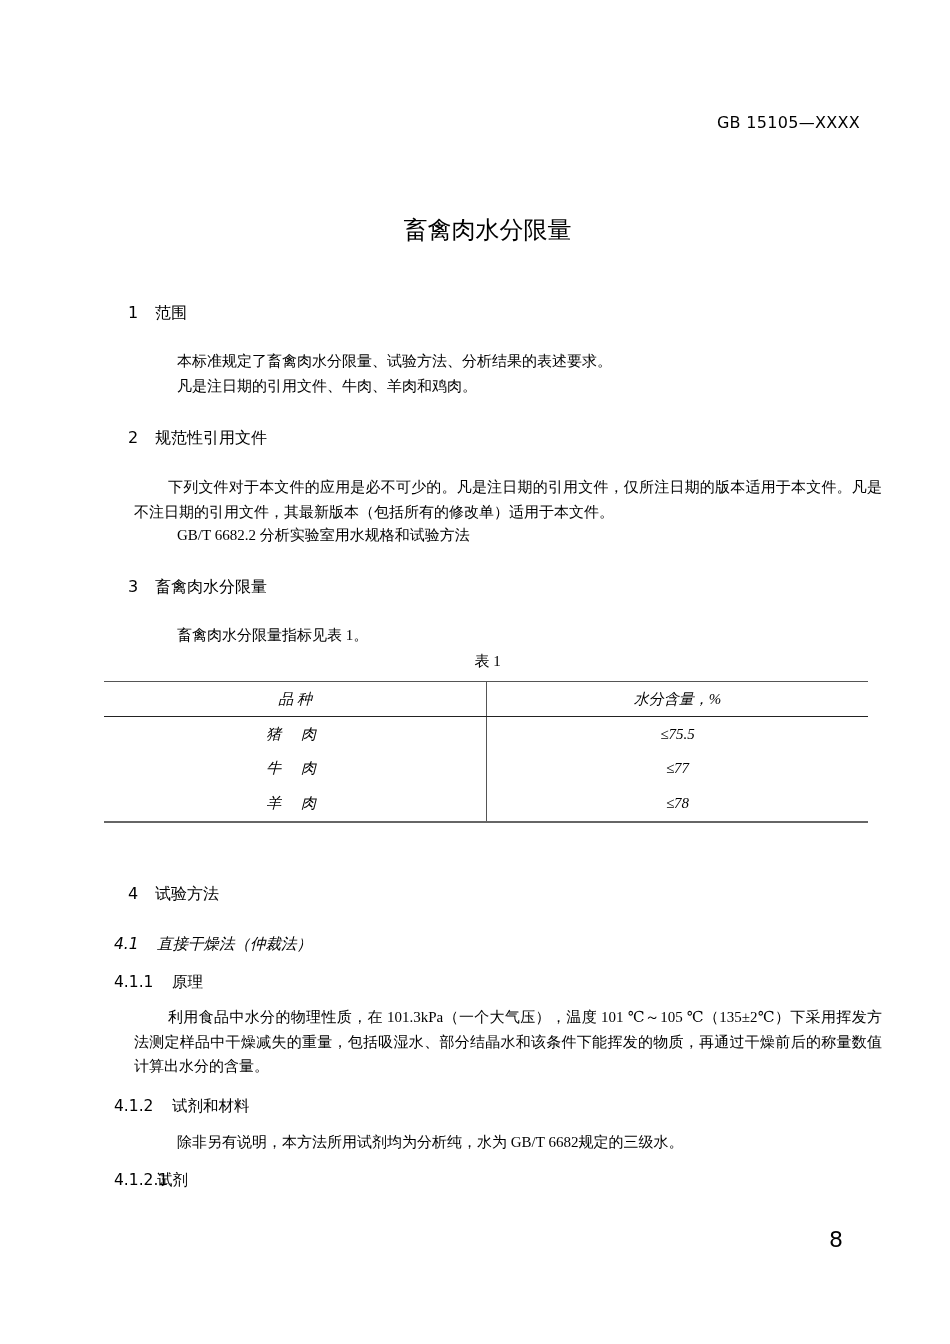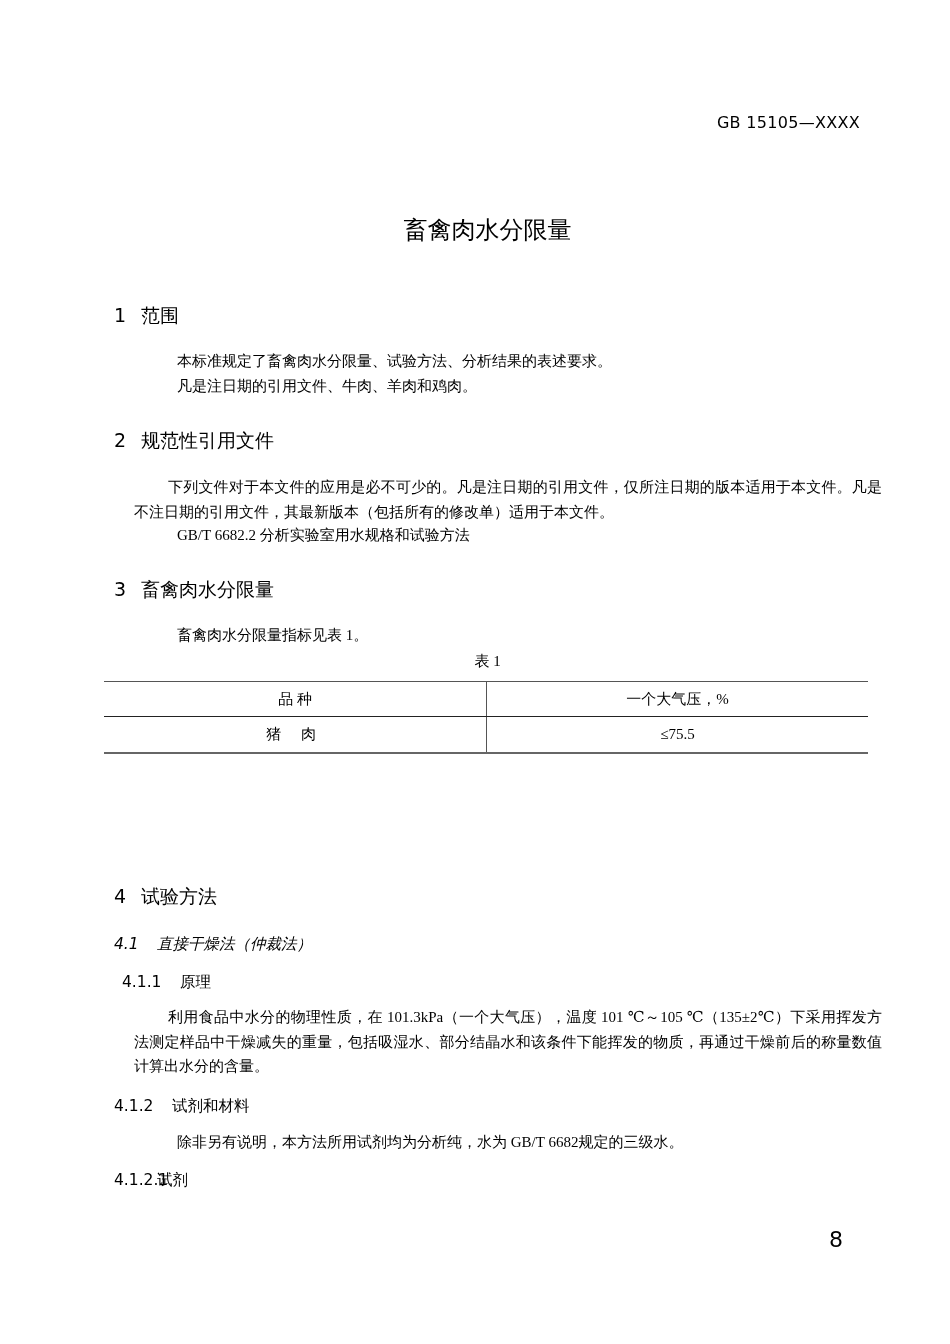--- a/index.html
+++ b/index.html
@@ -4,37 +4,37 @@
 <style>
   html, body { margin: 0; padding: 0; background: #ffffff; }
   body { width: 950px; height: 1344px; position: relative; overflow: hidden; color: #000; }
   .sans { font-family: "DejaVu Sans", "Liberation Sans", sans-serif; }
   .serif { font-family: "Liberation Serif", "DejaVu Serif", serif; }
   .abs { position: absolute; }
 
   #std-code { top: 113px; right: 90px; font-size: 16px; letter-spacing: 0.3px; }
   #doc-title { top: 214px; left: 0; width: 975px; text-align: center; font-size: 24px; }
 
-  .h1 { font-size: 19px; left: 114px; }
+  .h1 { font-size: 16px; left: 128px; }
   .h1 .num { display: inline-block; width: 27px; }
   .h2 { font-size: 15.5px; left: 114px; }
   .h2 .num { display: inline-block; width: 43px; }
   .h3 .num { display: inline-block; width: 58px; }
   .h4 .num { display: inline-block; }
 
   .para { font-size: 15px; line-height: 24.5px; left: 114px; width: 748px; text-align: justify; margin-left: 20px; }
   .indent { text-indent: 34px; }
   .line { font-size: 15px; left: 148px; white-space: nowrap; margin-left: 29px; }
 
   #table-caption { top: 652px; left: 0; width: 975px; text-align: center; font-size: 15px; }
   #data-table {
     position: absolute; top: 681px; left: 104px; width: 764px;
     border-collapse: collapse; font-size: 15px;
   }
-  #data-table th, #data-table td { text-align: center; font-weight: normal; padding: 0; }
+  #data-table th, #data-table td { text-align: center; font-weight: normal; padding: 0; font-style: italic; }
   #data-table thead th { height: 34px; border-top: 1.5px solid #555; border-bottom: 1.5px solid #222; }
   #data-table tbody td { height: 34.5px; }
   #data-table tbody tr:last-child td { border-bottom: 2px solid #666; }
   #data-table .col1 { width: 382px; border-right: 1px solid #555; }
   .cjk-spaced { letter-spacing: 8px; }
 
   #page-number { top: 1227px; right: 107px; font-size: 22px; }
 </style>
 </head>
 <body>
@@ -59,40 +59,48 @@
   <span class="num">3</span><span>畜禽肉水分限量</span>
 </div>
 <div class="abs serif line" style="top:626px;">畜禽肉水分限量指标见表 1。</div>
 
 <div id="table-caption" class="abs serif">表 1</div>
 
 <table id="data-table" class="serif">
   <thead>
     <tr>
       <th class="col1">品 种</th>
-      <th>一个大气压，%</th>
+      <th>水分含量，%</th>
     </tr>
   </thead>
   <tbody>
     <tr>
       <td class="col1 cjk-spaced">猪 肉</td>
       <td>≤75.5</td>
+    </tr>
+    <tr>
+      <td class="col1 cjk-spaced">牛 肉</td>
+      <td>≤77</td>
+    </tr>
+    <tr>
+      <td class="col1 cjk-spaced">羊 肉</td>
+      <td>≤78</td>
     </tr>
   </tbody>
 </table>
 
 <div class="abs sans h1" style="top:884px;">
   <span class="num">4</span><span>试验方法</span>
 </div>
 
 <div class="abs sans h2" style="top:934px;font-style:italic;">
   <span class="num">4.1</span><span>直接干燥法（仲裁法）</span>
 </div>
 
-<div class="abs sans h2 h3" style="top:972px;margin-left:8px;">
+<div class="abs sans h2 h3" style="top:972px;">
   <span class="num">4.1.1</span><span>原理</span>
 </div>
 <div class="abs serif para indent" style="top:1005px;">利用食品中水分的物理性质，在 101.3kPa（一个大气压），温度 101 ℃～105 ℃（135±2℃）下采用挥发方法测定样品中干燥减失的重量，包括吸湿水、部分结晶水和该条件下能挥发的物质，再通过干燥前后的称量数值计算出水分的含量。</div>
 
 <div class="abs sans h2 h3" style="top:1096px;">
   <span class="num">4.1.2</span><span>试剂和材料</span>
 </div>
 <div class="abs serif line" style="top:1133px;">除非另有说明，本方法所用试剂均为分析纯，水为 GB/T 6682规定的三级水。</div>
 
 <div class="abs sans h2 h4" style="top:1170px;">

